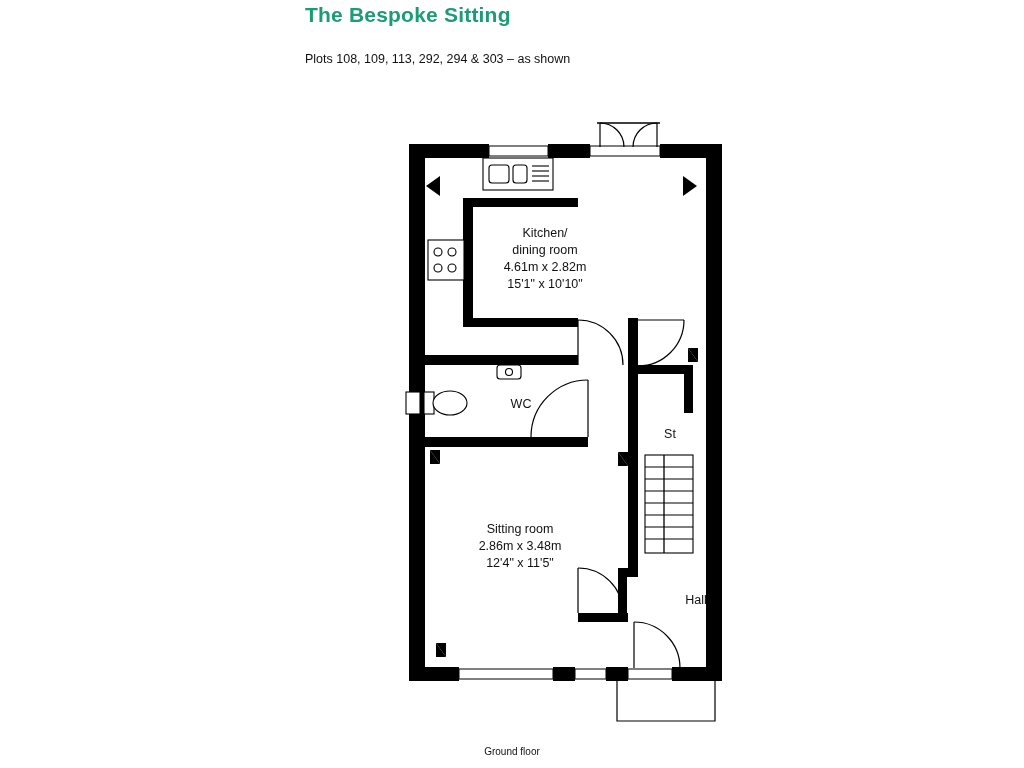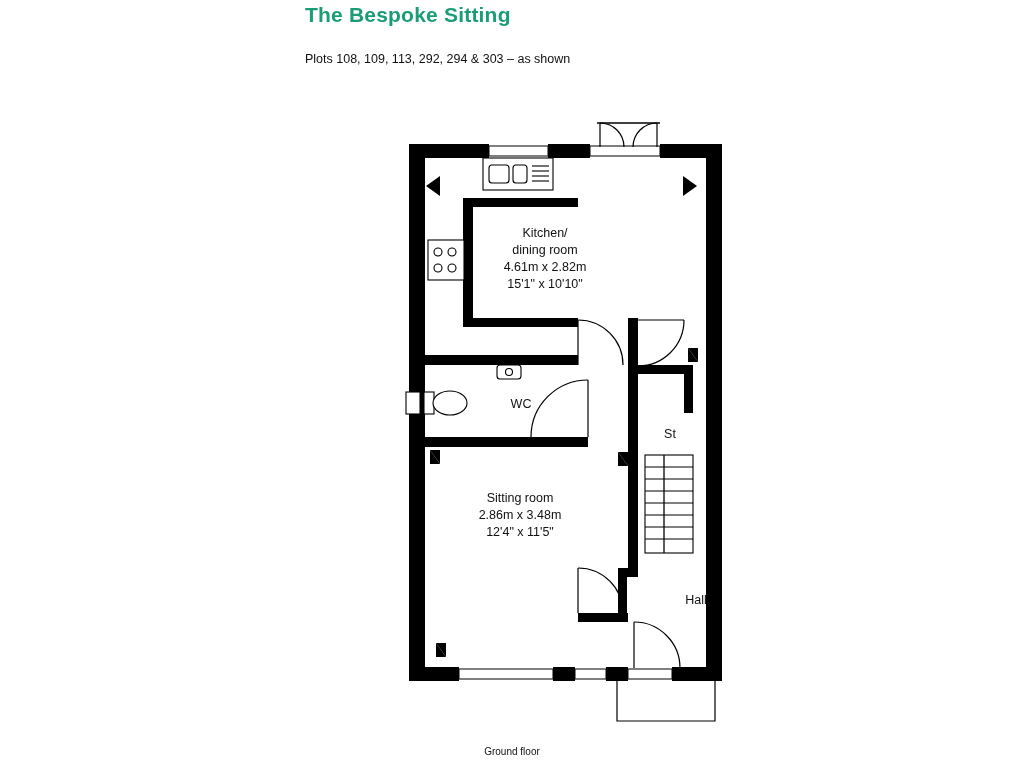--- a/index.html
+++ b/index.html
@@ -54,21 +54,21 @@
     position: absolute;
     text-align: center;
     font-size: 12.5px;
     line-height: 17px;
     color: #111111;
     white-space: nowrap;
   }
   .lbl-kitchen { left: 455px; top: 225px; width: 180px; }
   .lbl-wc      { left: 481px; top: 396px; width: 80px; text-align: center; }
   .lbl-st      { left: 640px; top: 396px; width: 60px; margin-top: 30px; }
-  .lbl-sitting { left: 430px; top: 490px; width: 180px; }
+  .lbl-sitting { left: 430px; top: 521px; width: 180px; }
   .lbl-hall    { left: 666px; top: 592px; width: 60px; }
 </style>
 </head>
 <body>
 
 <div class="title">The Bespoke Sitting</div>
 
 <div class="subtitle-block">
   <div>Plots 108, 109, 113, 292, 294 &amp; 303 – as shown</div>
 </div>

